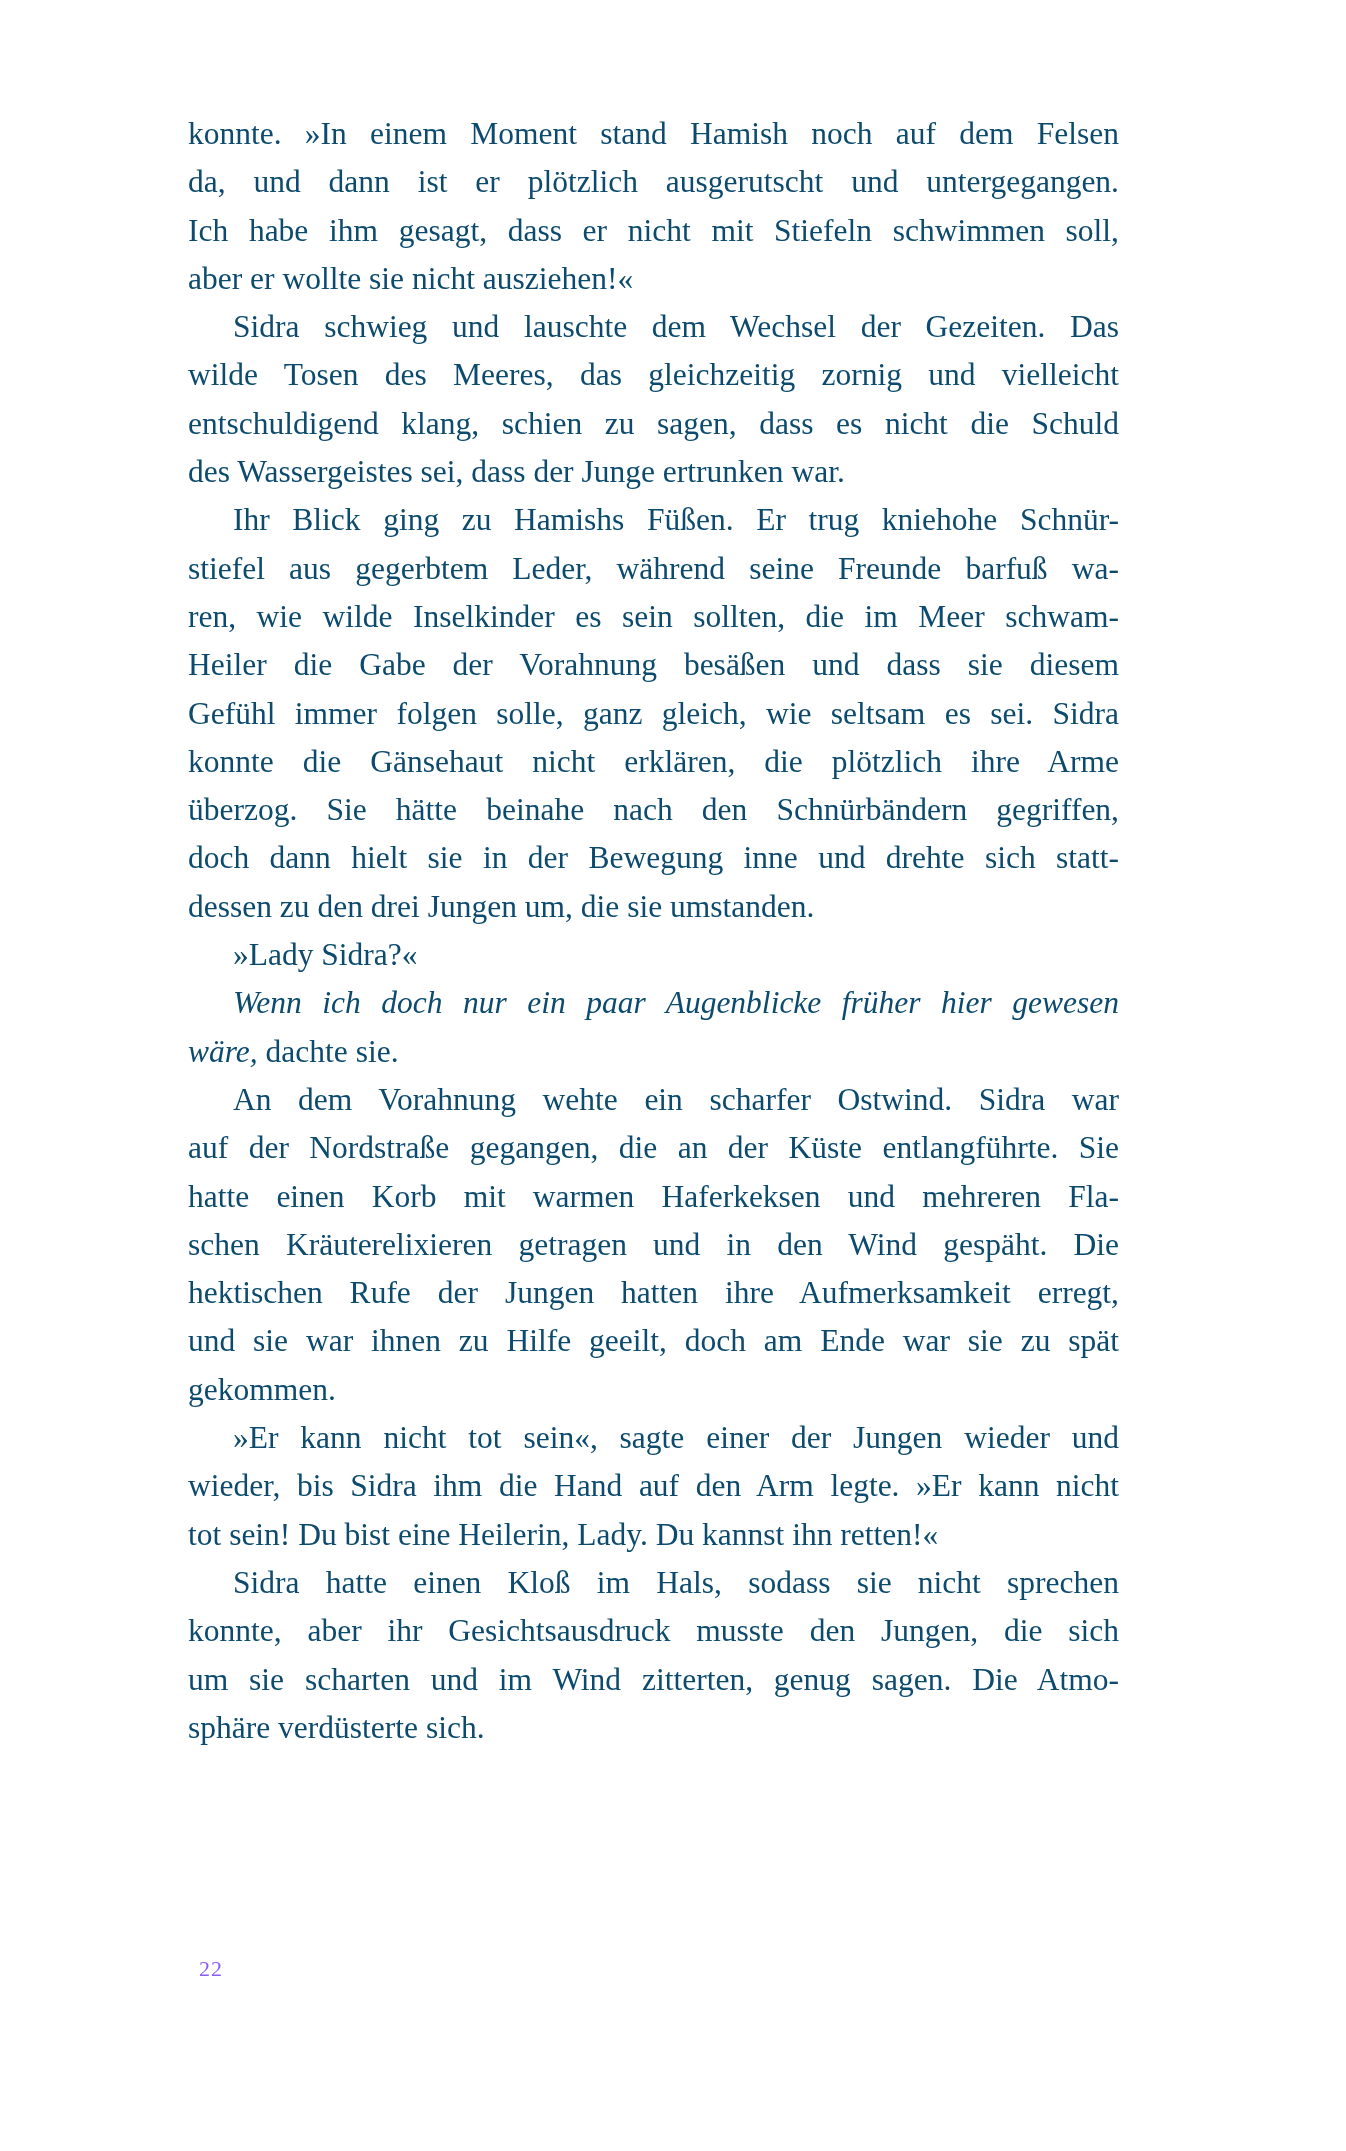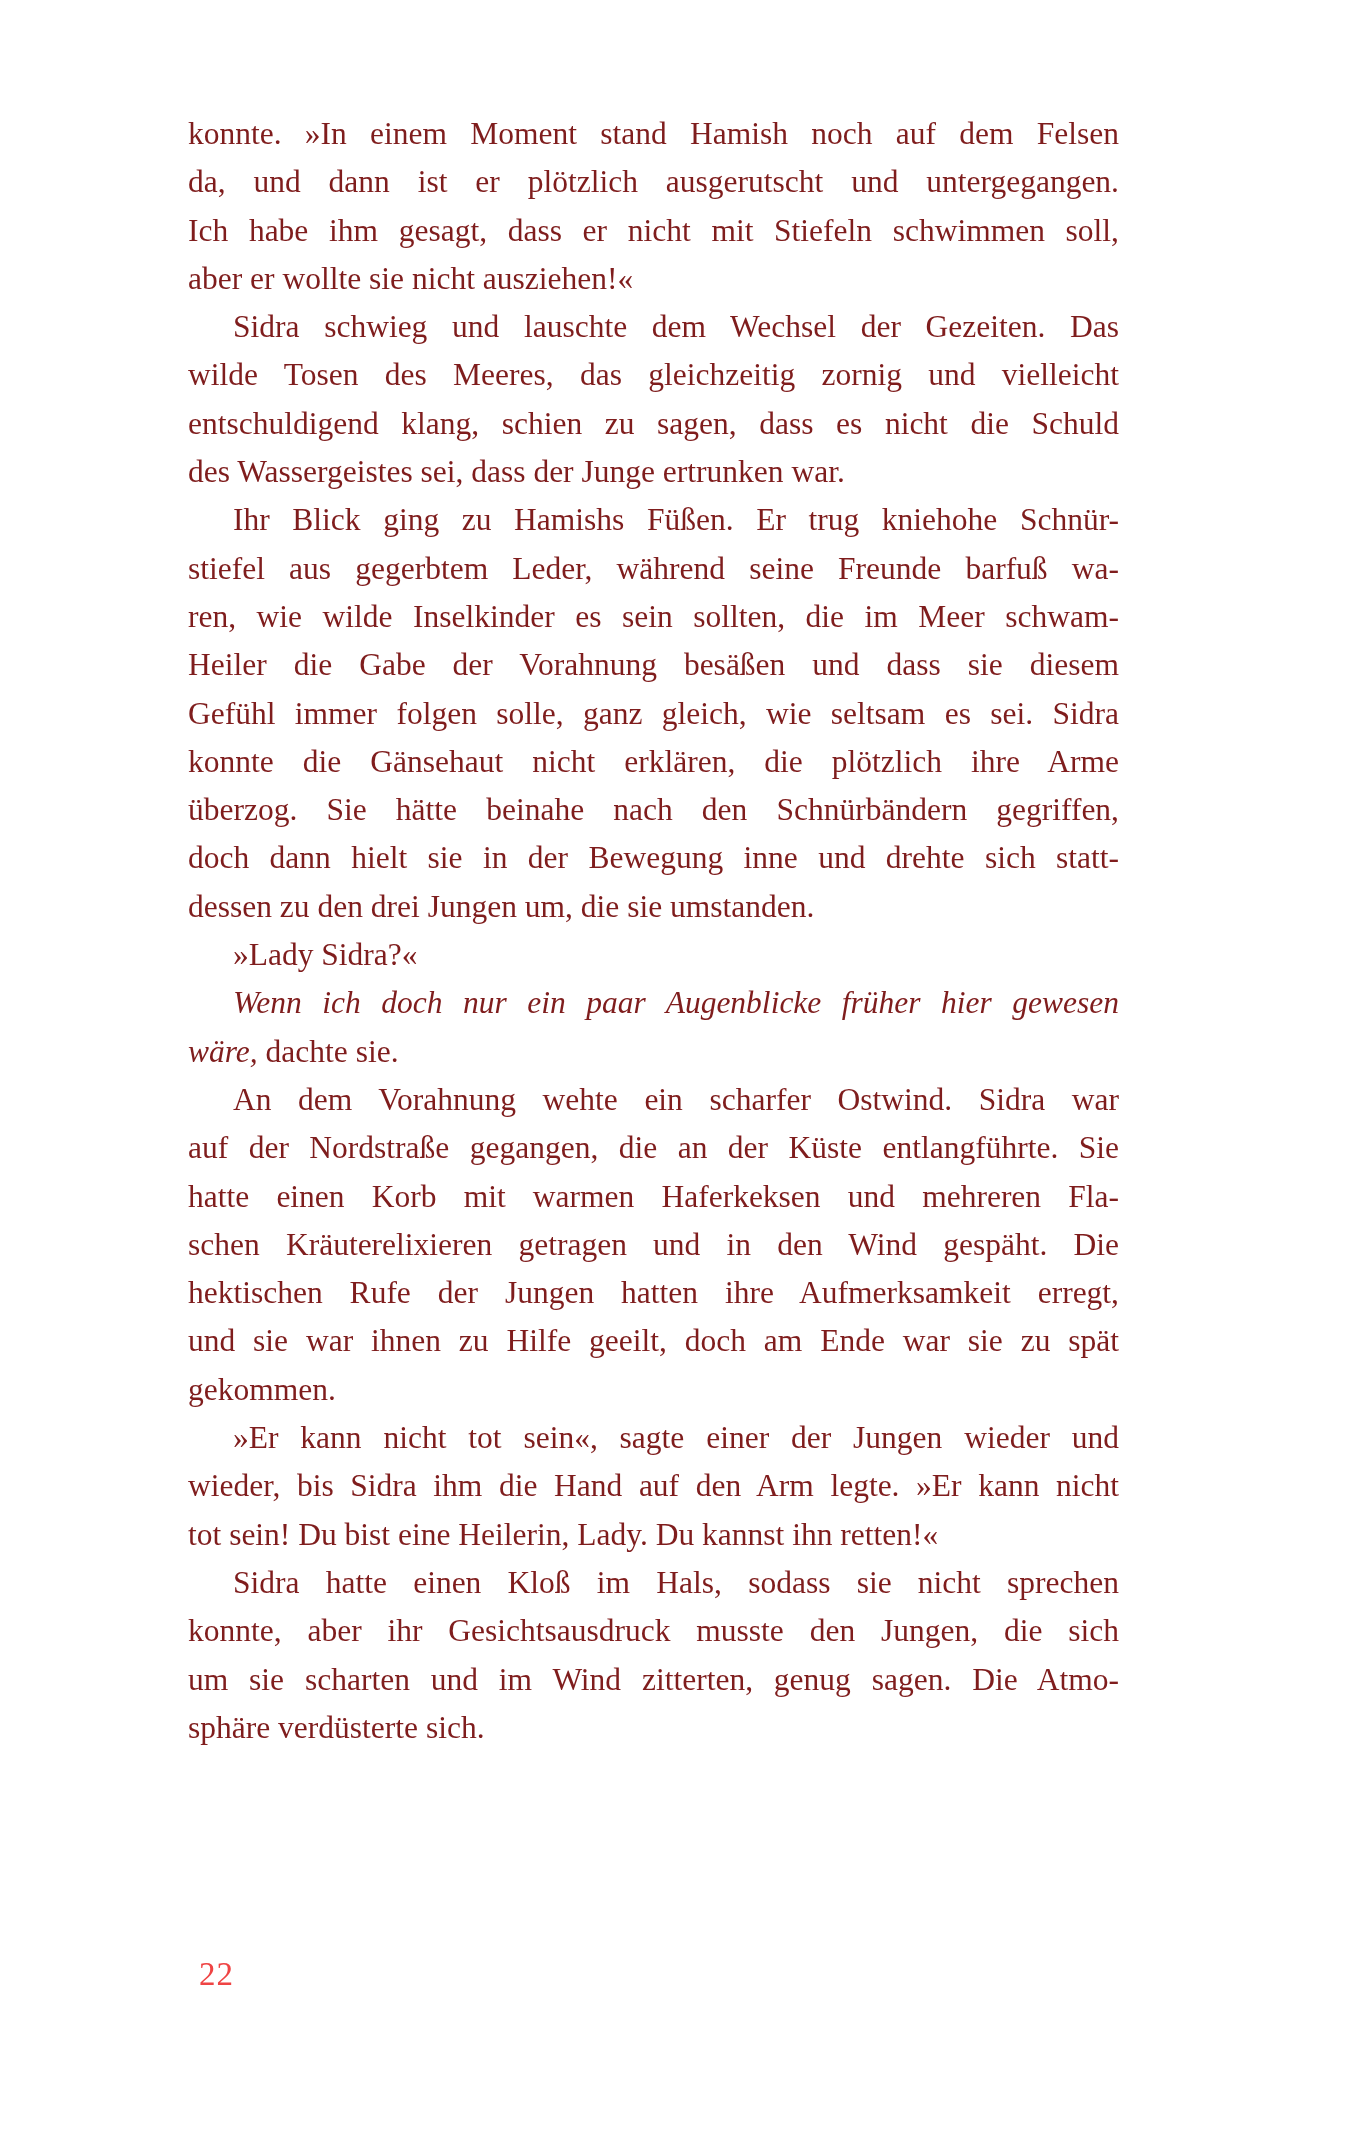--- a/index.html
+++ b/index.html
@@ -22,21 +22,21 @@
       background: #ffffff;
     }
     .text-block {
       position: absolute;
       left: 188px;
       top: 110px;
       width: 931px;
       font-family: "Liberation Serif", "DejaVu Serif", serif;
       font-size: 31.5px;
       line-height: 48.3px;
-      color: #7f1d1d;
+      color: #0c4a6e;
     }
     .line {
       display: block;
       height: 48.3px;
       white-space: nowrap;
       text-align: justify;
       text-align-last: justify;
     }
     .line.last {
       text-align: left;
@@ -46,23 +46,23 @@
       padding-left: 45px;
     }
     .line i {
       font-style: italic;
     }
     .page-number {
       position: absolute;
       left: 199px;
       top: 1956px;
       font-family: "Liberation Serif", "DejaVu Serif", serif;
-      font-size: 33px;
+      font-size: 22px;
       letter-spacing: 1px;
-      color: #ef4444;
+      color: #8b5cf6;
     }
   </style>
 </head>
 <body>
 
 <div class="page">
   <div class="text-block">
 
     <div>
       <span class="line">konnte. »In einem Moment stand Hamish noch auf dem Felsen</span>

